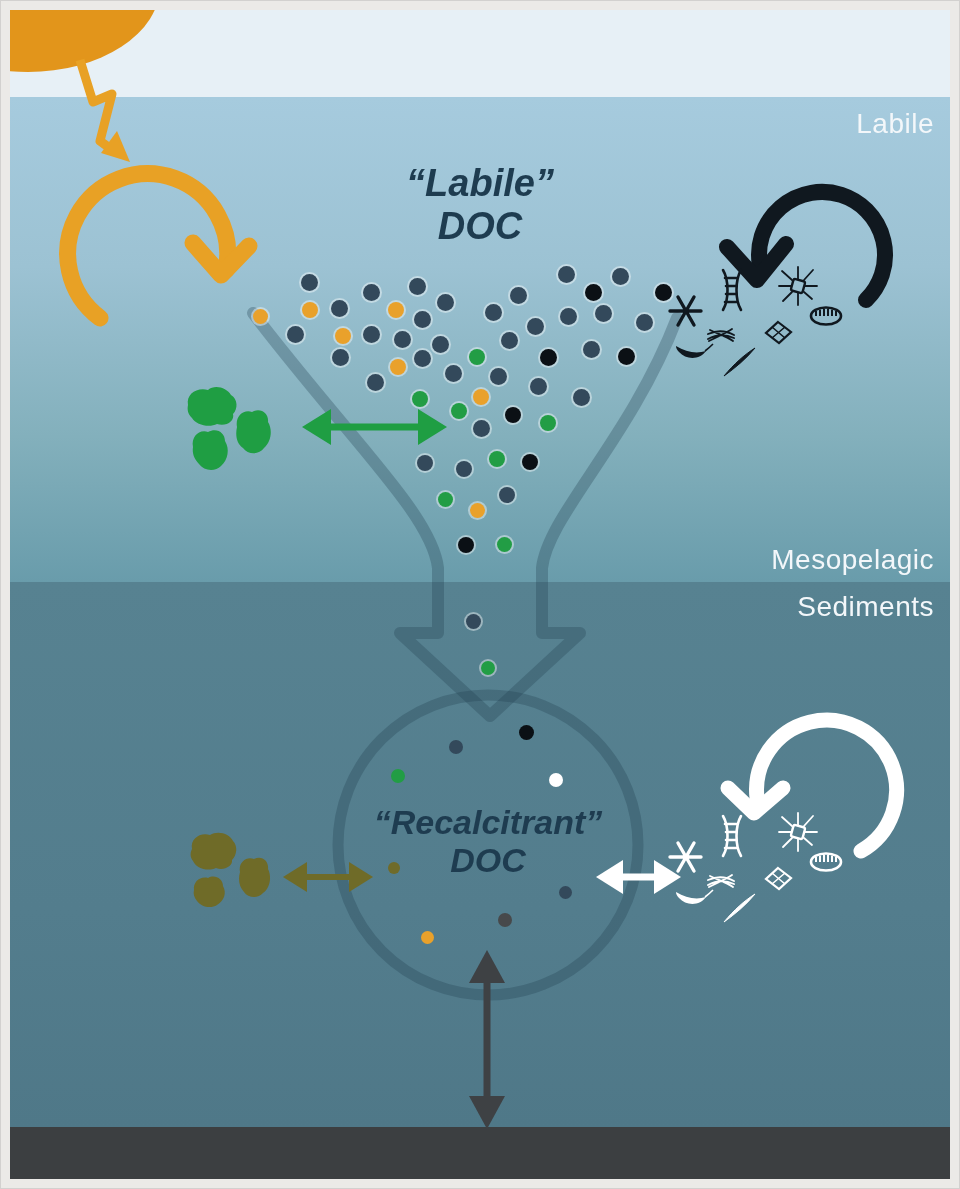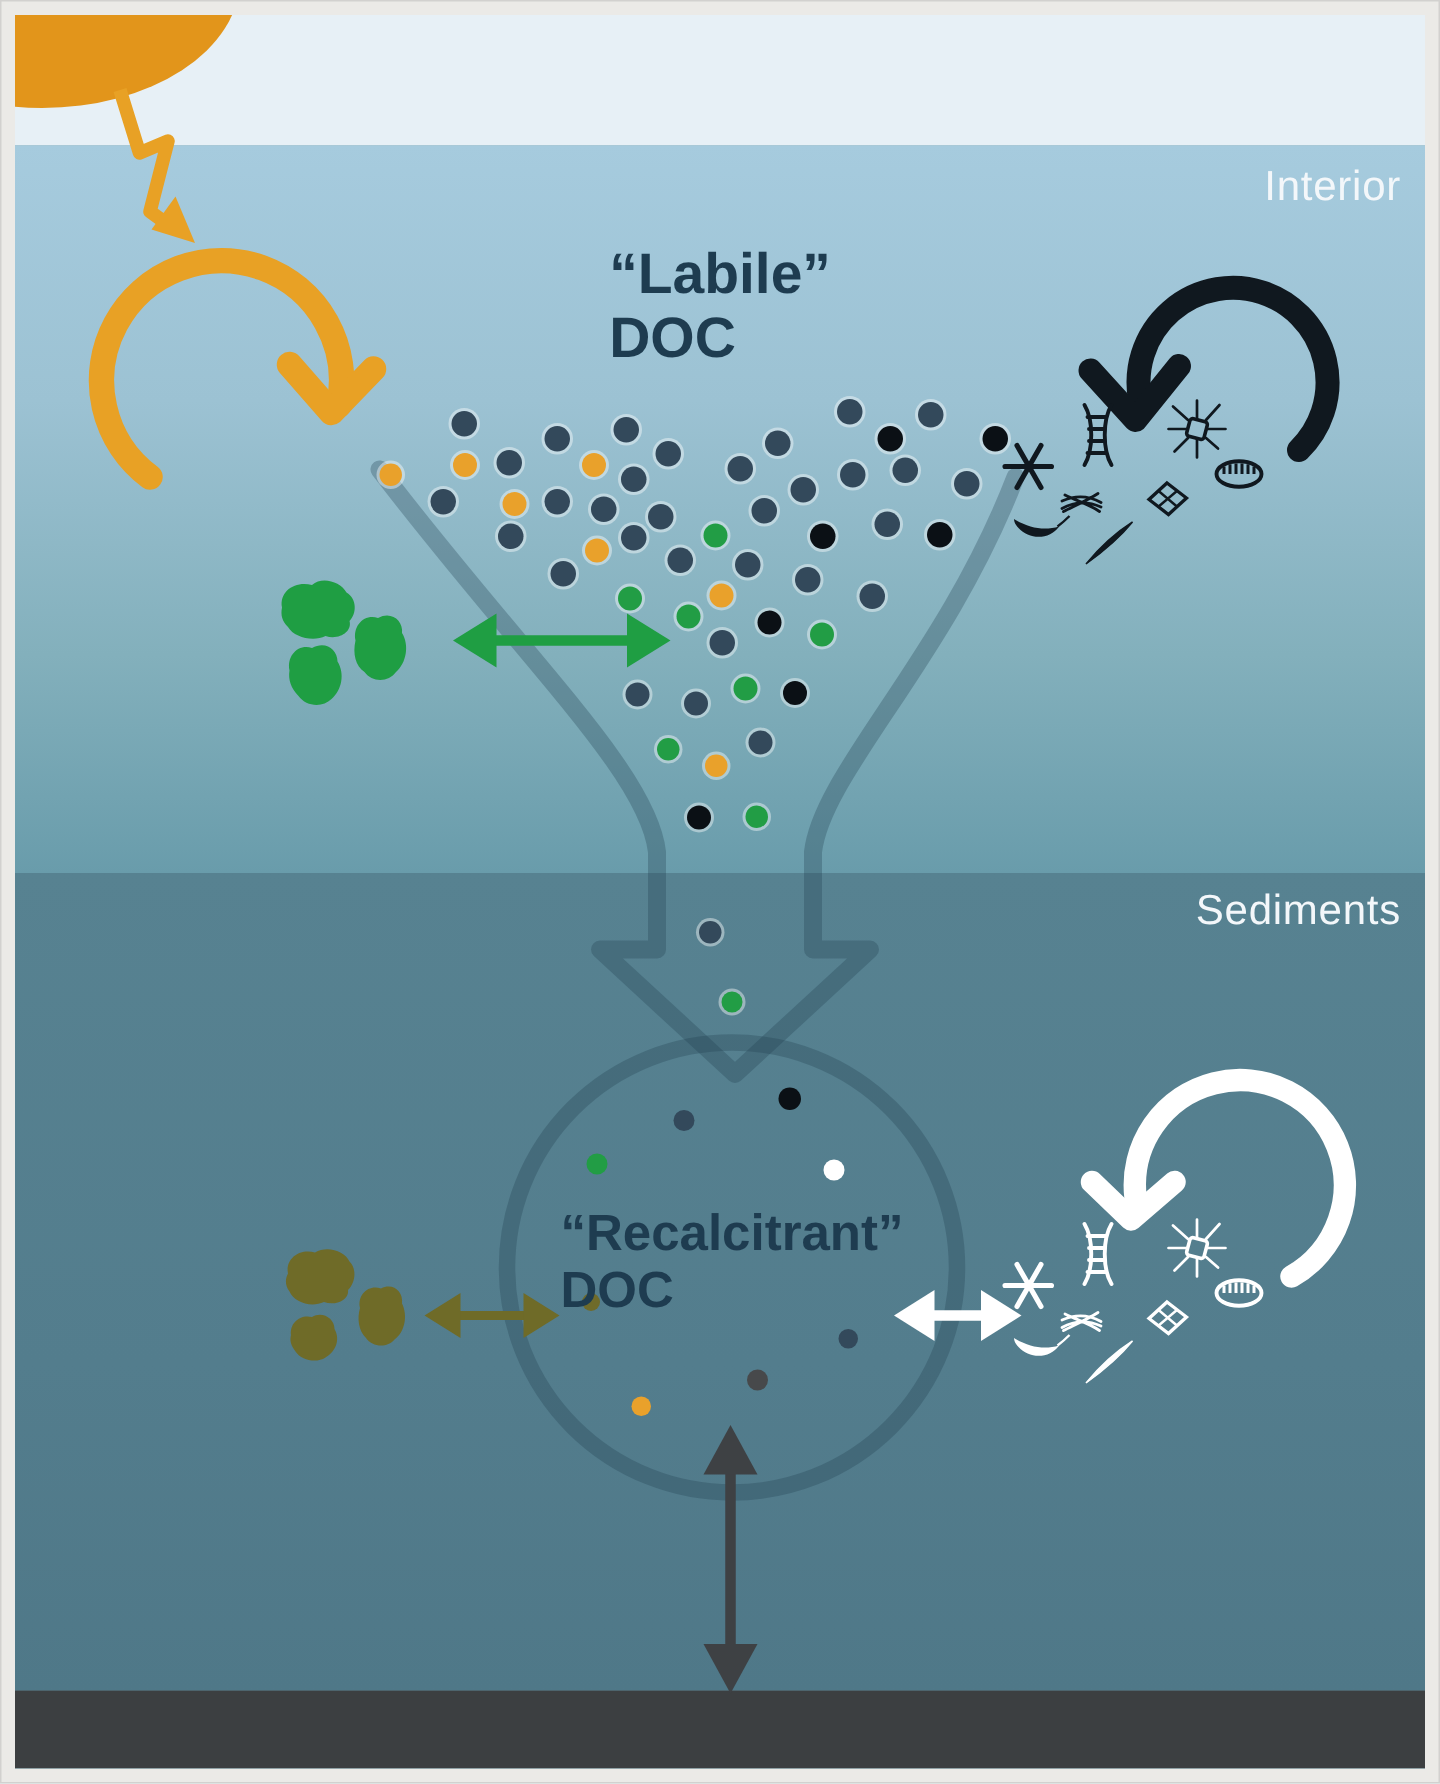--- a/index.html
+++ b/index.html
@@ -27,22 +27,22 @@
   .zone-label{
     position:absolute;right:16px;color:var(--labeltext);
     font-size:28px;letter-spacing:.5px;text-align:right;
   }
   .zl-surface{top:98px;}
   .zl-mesopelagic{top:534px;}
   .zl-interior{top:581px;}
   .zl-sediments{top:1122px;font-size:29px;}
   
   .doc-title{
-    position:absolute;text-align:left;font-weight:bold;color:var(--titletext);
-    transform:translateX(-50%);line-height:1.12;width:max-content;
+    position:absolute;text-align:center;font-weight:bold;color:var(--titletext);
+    transform:translateX(-50%);line-height:1.12;width:max-content;font-style:italic;
   }
   .title-labile{left:470px;top:152px;font-size:38px;}
   .title-recalcitrant{left:478px;top:793px;font-size:34px;}
   
   svg.overlay{position:absolute;left:0;top:0;width:940px;height:1169px;}
   .fill-sun{fill:var(--sun);}
   .stroke-solar{stroke:var(--solar);fill:none;}
   .fill-solar{fill:var(--solar);}
   .stroke-ink{stroke:var(--ink);fill:none;}
   .stroke-white{stroke:var(--white);fill:none;}
@@ -232,17 +232,18 @@
 
     <div class="doc-title title-labile">
       <div>“Labile”</div>
       <div>DOC</div>
     </div>
     <div class="doc-title title-recalcitrant">
       <div>“Recalcitrant”</div>
       <div>DOC</div>
     </div>
 
-    <div class="zone-label zl-surface">Interior</div>
+    <div class="zone-label zl-surface">Labile</div>
+    <div class="zone-label zl-mesopelagic">Mesopelagic</div>
     <div class="zone-label zl-interior">Sediments</div>
 
   </div>
 </div>
 
 </body></html>

